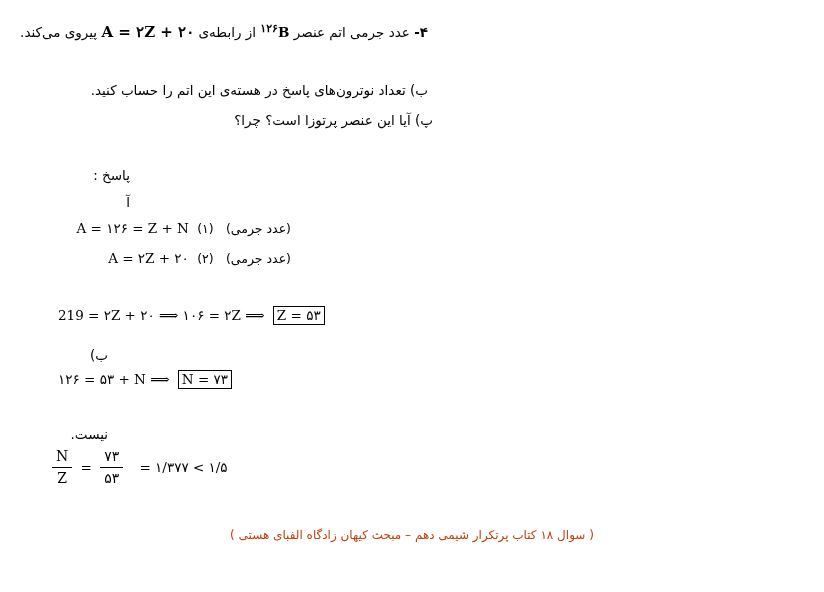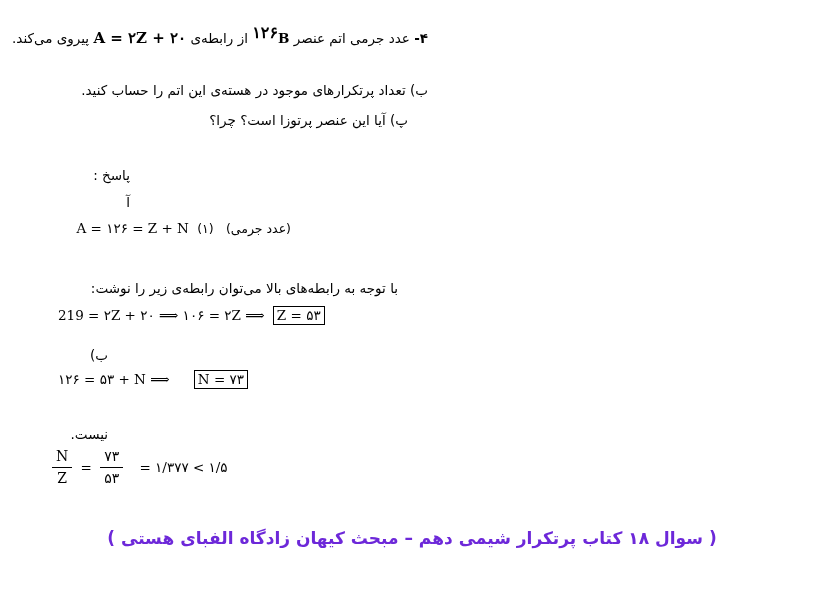--- a/index.html
+++ b/index.html
@@ -60,31 +60,31 @@
   }
   .frac .den {
     display: block;
     padding: 0 4px;
   }
   .footer-note {
     position: absolute;
     left: 0;
     right: 0;
     text-align: center;
-    color: #6d28d9;
-    font-weight: bold;
-    font-size: 17px;
+    color: #c2410c;
+    font-weight: normal;
+    font-size: 12px;
     direction: rtl;
   }
   .elem-sym {
     font-family: "DejaVu Serif", "Liberation Serif", serif;
     font-weight: bold;
   }
   .sup-pre {
-    font-size: 16px;
+    font-size: 11px;
     vertical-align: super;
     font-weight: bold;
   }
   .eqbold {
     font-family: "DejaVu Serif", "Liberation Serif", serif;
     font-weight: bold;
     font-size: 15px;
   }
   .num-label {
     font-size: 12.5px;
@@ -97,45 +97,49 @@
 
   <div class="line" style="top:20px; right:396px;">
     <span class="qnum">۴-</span>
     <span>عدد جرمی اتم عنصر</span>
     <span class="elem-sym"><span class="sup-pre">۱۲۶</span><span>B</span></span>
     <span>از رابطه‌ی</span>
     <span class="eqbold">A = ۲Z + ۲۰</span>
     <span>پیروی می‌کند.</span>
   </div>
 
-  <div class="line" style="top:80px; right:396px;">ب) تعداد پرتکرار‌های موجود در هسته‌ی این اتم را حساب کنید.</div>
-  <div class="line" style="top:110px; right:416px;text-align:center;">پ) آیا این عنصر پرتوزا است؟ چرا؟</div>
+  <div class="line" style="top:80px; right:396px;">ب) تعداد نوترون‌های پاسخ در هسته‌ی این اتم را حساب کنید.</div>
+  <div class="line" style="top:110px; right:391px;text-align:center;">پ) آیا این عنصر پرتوزا است؟ چرا؟</div>
 
   <div class="line" style="top:165px; right:694px;">پاسخ :</div>
   <div class="line" style="top:192px; right:694px;">آ</div>
 
   <div class="line" style="top:218px; right:533px;">
     <span class="num-label">(عدد جرمی)</span>
     <span class="serif" style="margin-right:4px;">A = ۱۲۶ = Z + N</span>
     <span class="num-label" style="margin-right:8px;">(۱)</span>
   </div>
 
+  <div class="line" style="top:248px; right:533px;">
+    <span class="num-label">(عدد جرمی)</span>
+    <span class="serif" style="margin-right:4px;">A = ۲Z + ۲۰</span>
+    <span class="num-label" style="margin-right:8px;">(۲)</span>
+  </div>
 
-  <div class="line" style="top:278px; right:426px;">با توجه به رابطه‌های بالا می‌توان رابطه‌ی زیر را نوشت:</div>
 
   <div class="line ltr" style="top:305px; left:58px;">
     <span class="serif">219 = ۲Z + ۲۰ ⟹ ۱۰۶ = ۲Z ⟹</span>
     <span class="serif boxed" style="margin-left:4px;">Z = ۵۳</span>
   </div>
 
   <div class="line" style="top:345px; right:716px;">ب)</div>
 
   <div class="line ltr" style="top:369px; left:58px;">
     <span class="serif">۱۲۶ = ۵۳ + N ⟹</span>
-    <span class="serif boxed" style="margin-left:20px;">N = ۷۳</span>
+    <span class="serif boxed" style="margin-left:4px;">N = ۷۳</span>
   </div>
 
   <div class="line" style="top:424px; right:716px;">نیست.</div>
 
   <div class="line ltr" style="top:446px; left:52px;">
     <span class="frac">
       <span class="num">N</span>
       <span class="den">Z</span>
     </span>
     <span class="serif" style="margin:0 4px;">=</span>

